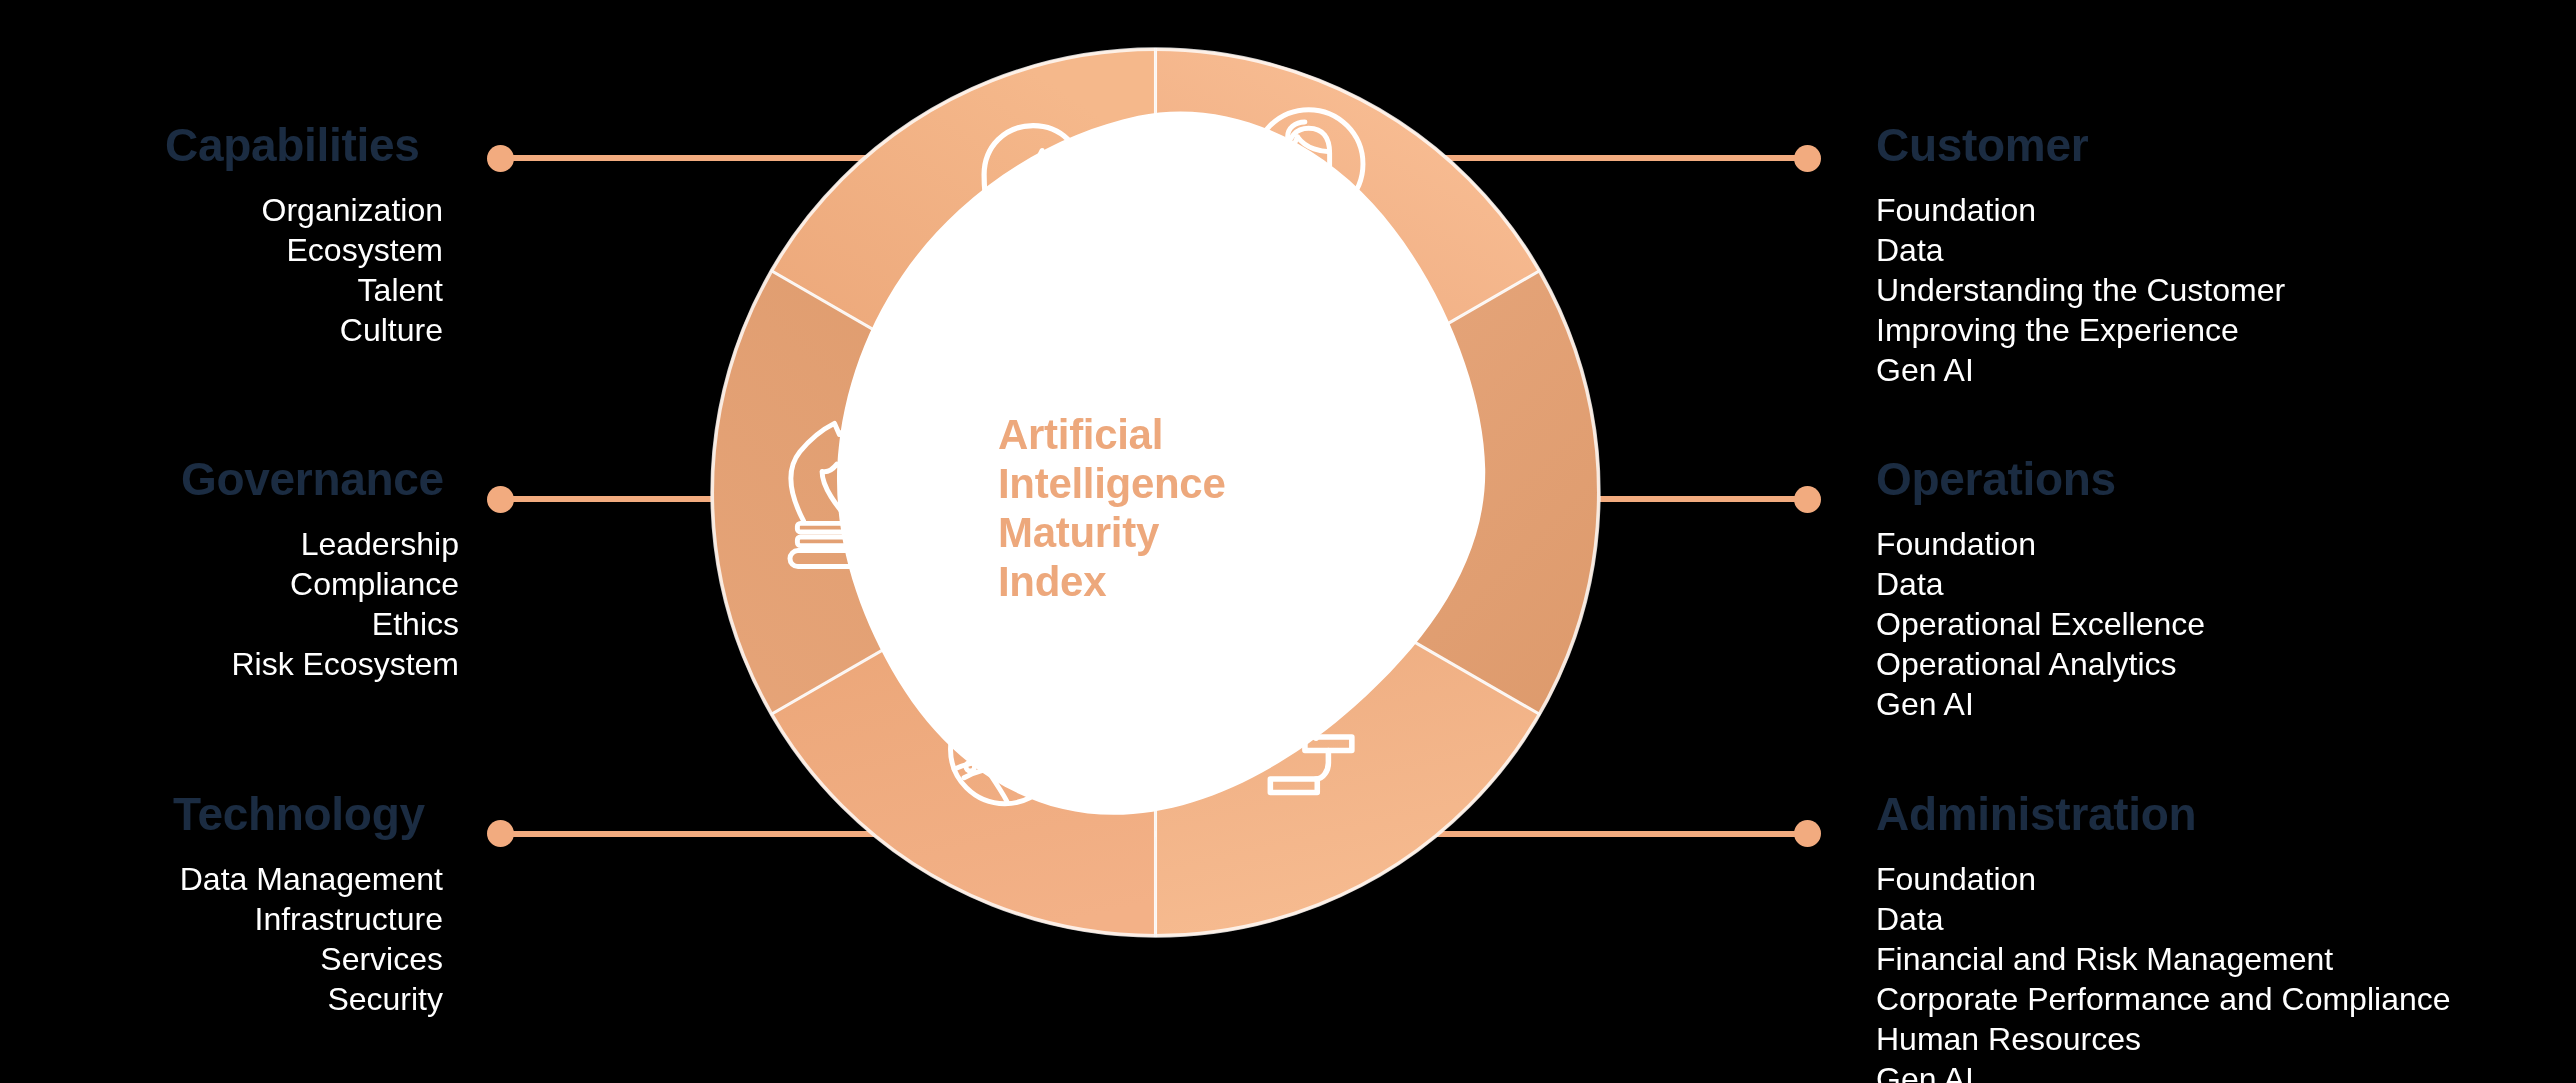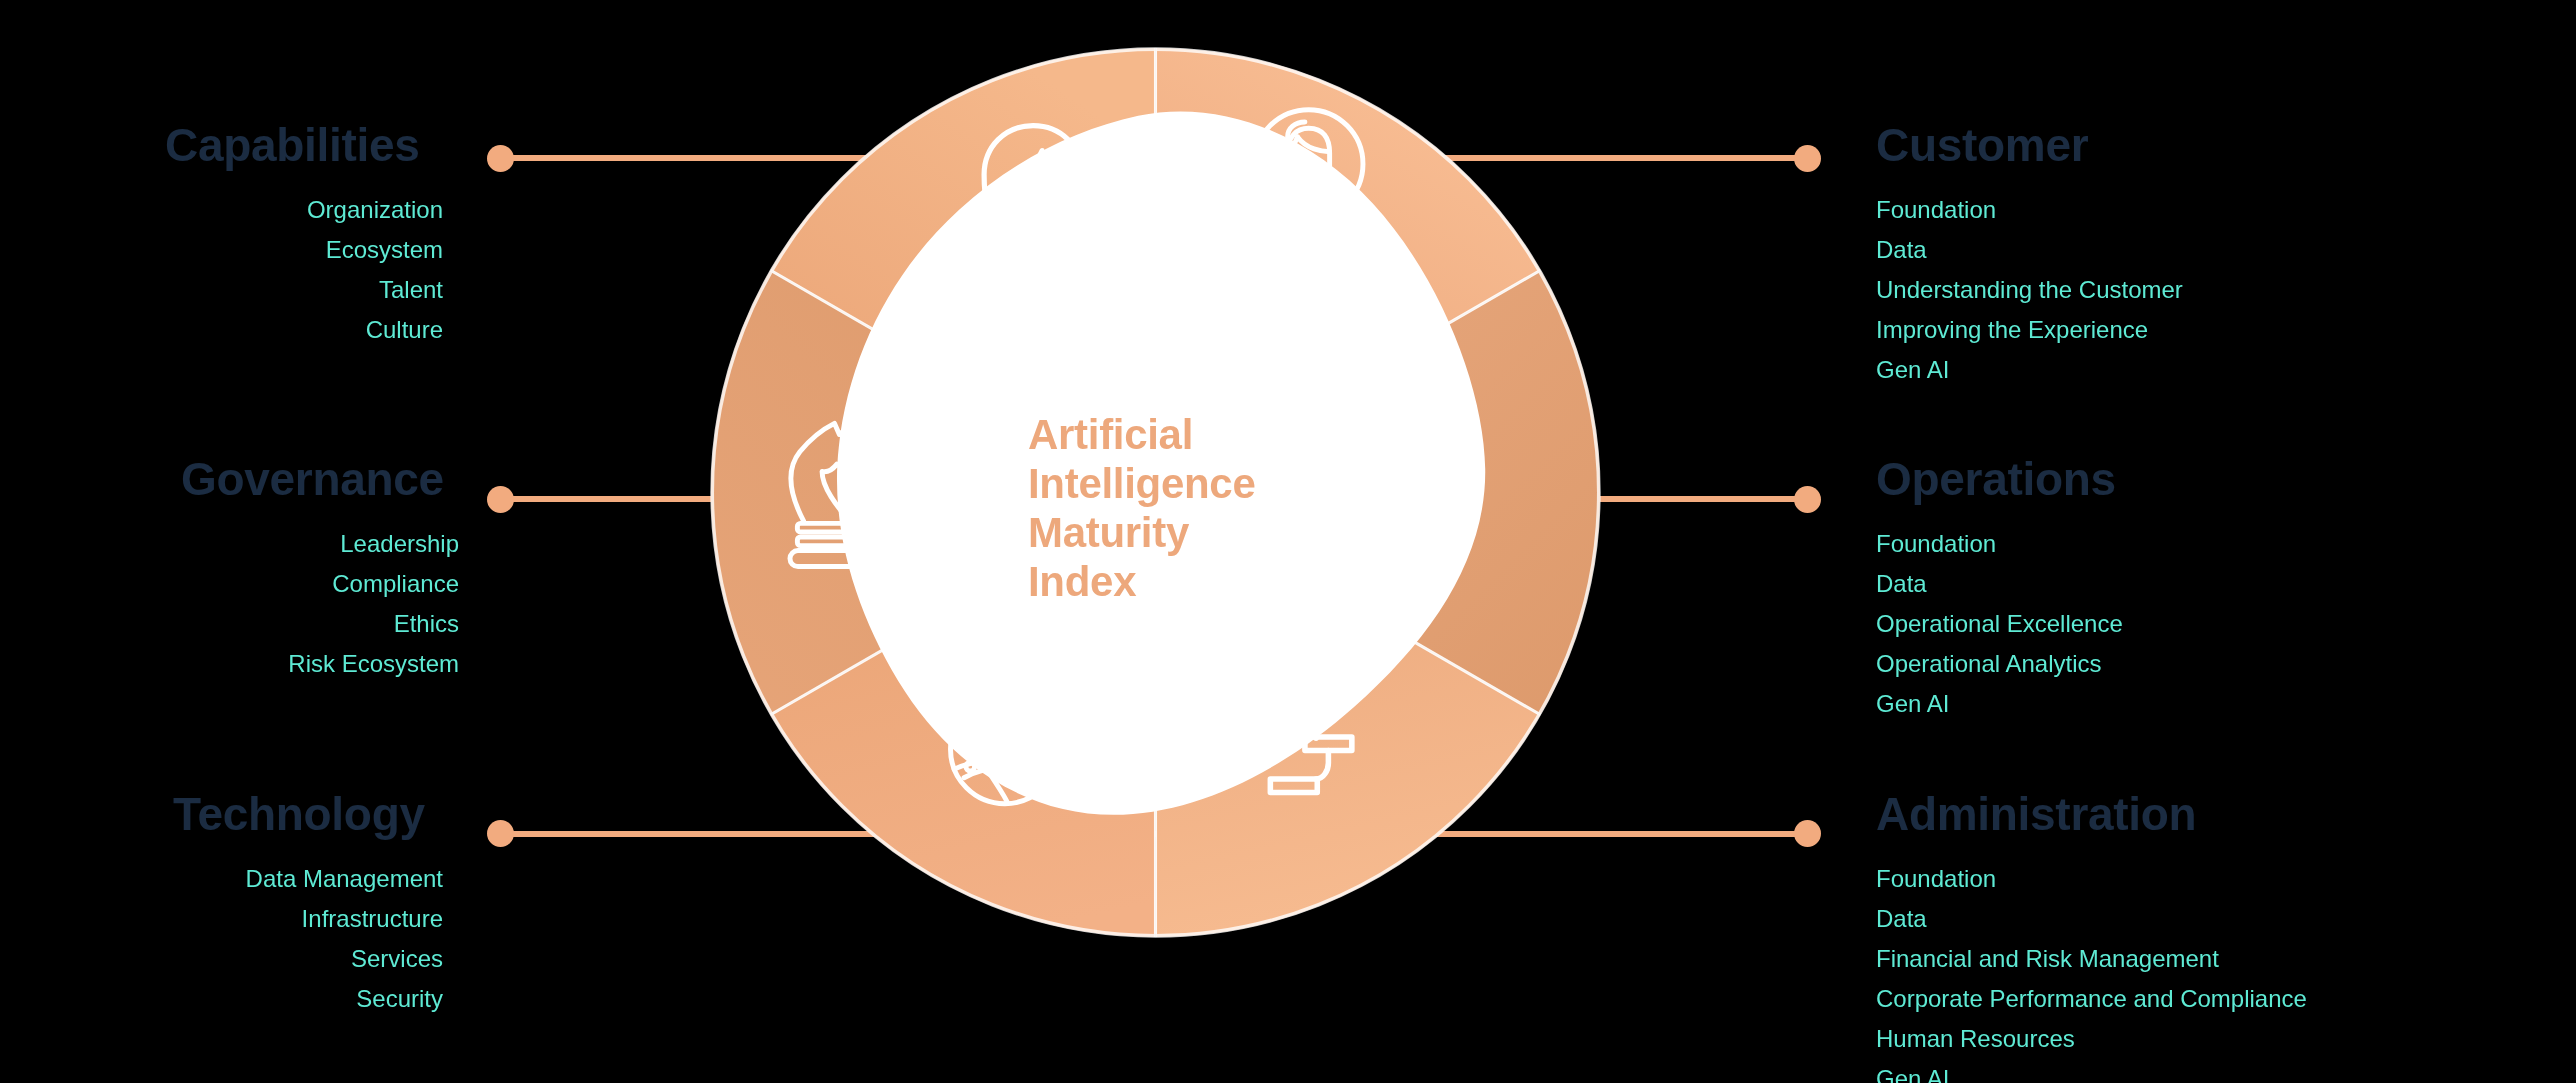--- a/index.html
+++ b/index.html
@@ -18,23 +18,23 @@
     font-size:46px;
     line-height:46px;
     color:#1b2c42;
     letter-spacing:-0.3px;
     white-space:nowrap;
   }
   .panel .cat-items{
     margin-top:22px;
   }
   .panel .cat-item{
-    font-size:24px;
+    font-size:32px;
     line-height:40px;
-    color:#5eead4;
+    color:#ffffff;
     white-space:nowrap;
     font-weight:400;
   }
   .panel.left{text-align:right;}
   .panel.right{text-align:left;}
 
   .panel.left  .cat-title{ text-align:left; }
 
   
   #panel-capabilities{ left:0px;   top:86px;  width:443px; }
@@ -72,21 +72,21 @@
   #wheel{
     position:absolute;
     left:706px; top:7.4px;
     width:899px;height:899px;
   }
   #wheel svg{display:block;width:899px;height:899px;}
 
   
   #blob-text{
     position:absolute;
-    left:1028px; top:374px;
+    left:998px; top:374px;
     width:346px;
     font-weight:bold;
     font-size:42px;
     line-height:49px;
     color:#eda87c;
     letter-spacing:-0.3px;
     pointer-events:none;
   }
   #blob-text div{white-space:nowrap;}
 </style>

